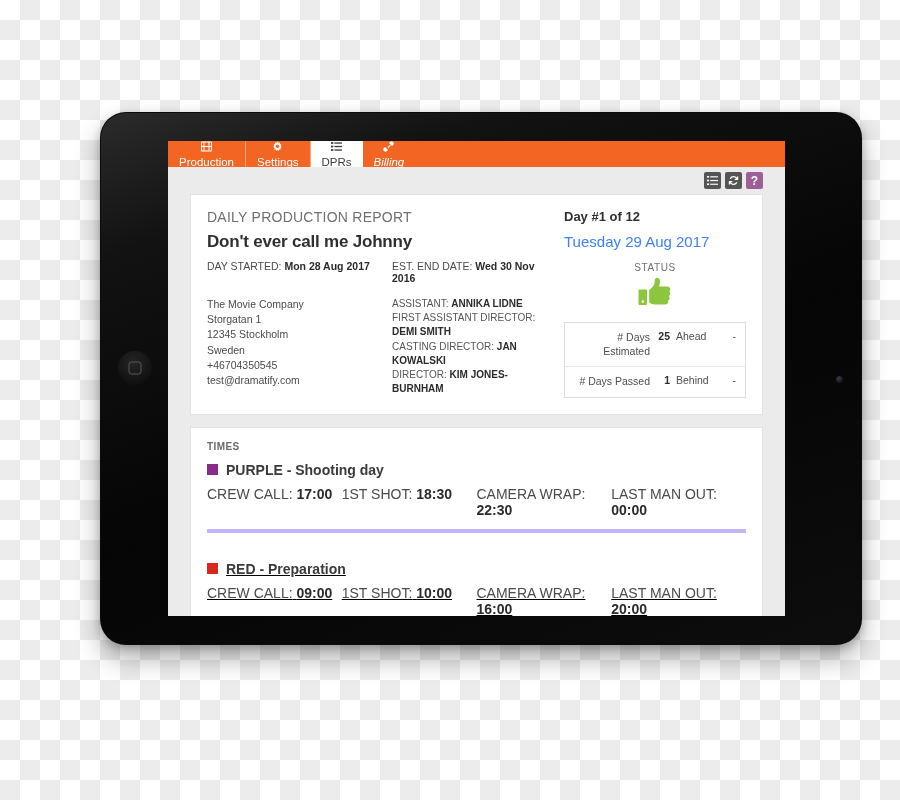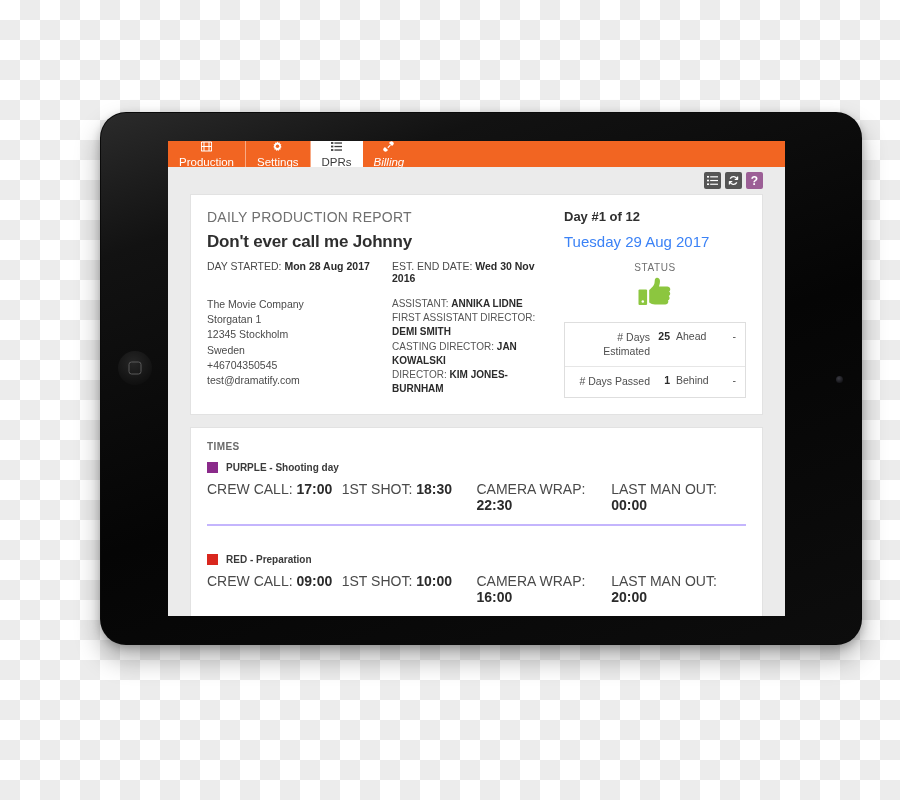--- a/index.html
+++ b/index.html
@@ -235,26 +235,26 @@
 
   
   .times-title {
     font-size: 10px;
     font-weight: bold;
     color: #6a6a6a;
     letter-spacing: 0.4px;
     margin-bottom: 10px;
   }
   .tgroup { }
-  .tgroup + .tgroup { border-top: 2px solid #c4b5fd; padding-top: 28px; margin-top: 11px; }
+  .tgroup + .tgroup { border-top: 4px solid #c4b5fd; padding-top: 28px; margin-top: 11px; text-decoration: underline; }
   .tlabel {
     display: flex;
     align-items: center;
     gap: 8px;
-    font-size: 10px;
+    font-size: 14px;
     font-weight: bold;
     color: #3a3a3a;
     margin-bottom: 8px;
   }
   .swatch { width: 11px; height: 11px; flex: 0 0 auto; }
   .trow { display: flex; font-size: 14px; color: #4a4a4a; }
   .trow .tcell { width: 25%; flex: 0 0 auto; }
   .trow b { color: #2b2b2b; }
 </style>
 </head>

